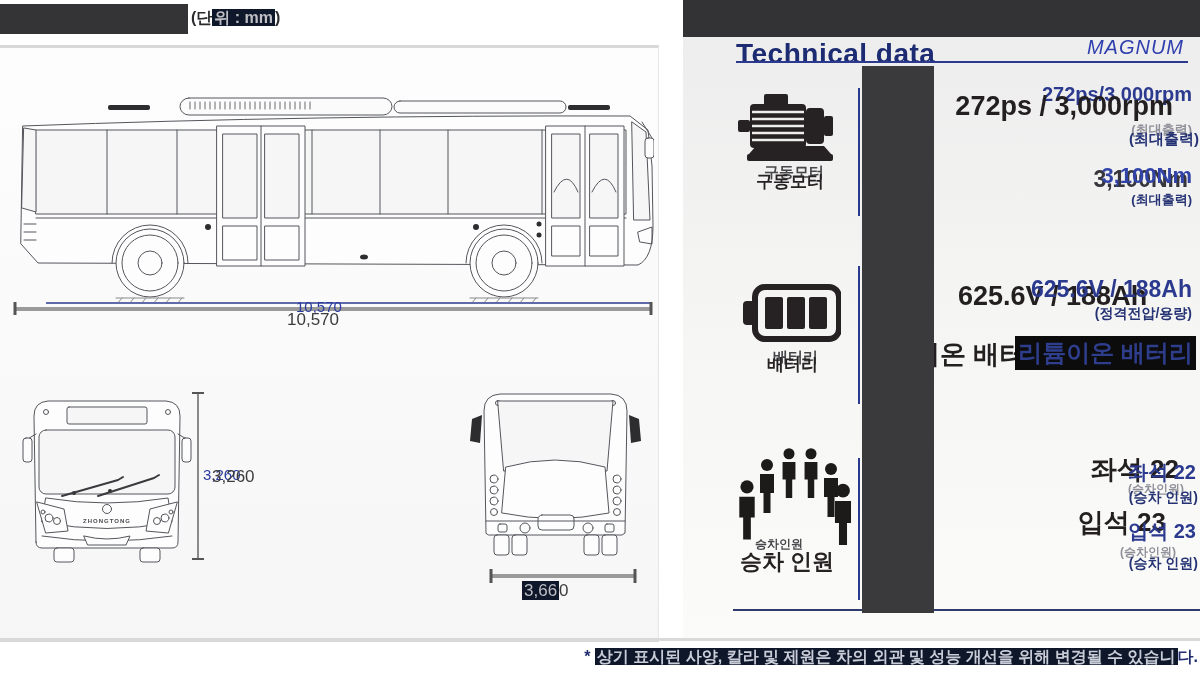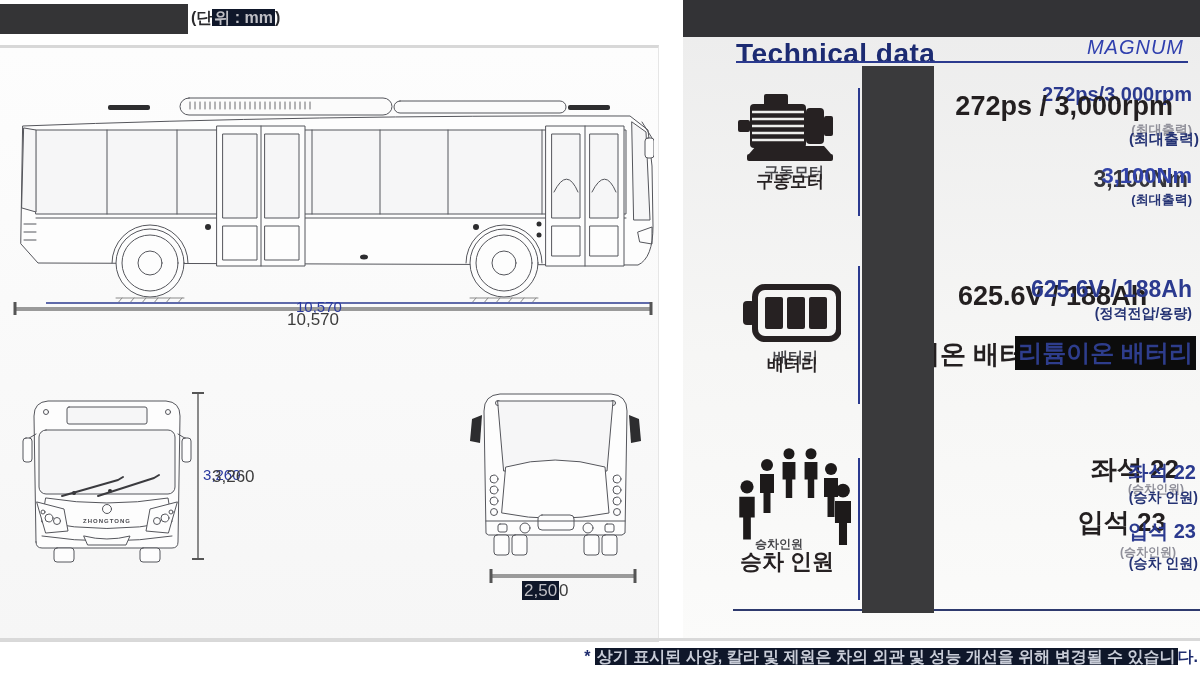--- a/index.html
+++ b/index.html
@@ -192,21 +192,21 @@
       <path class="darkbit" d="M14,32 L4,36 L2,58 L12,60 Z"></path>
       <path class="darkbit" d="M161,32 L171,36 L173,58 L163,60 Z"></path>
     </g>
   </svg>
 
   <svg class="abs" style="left:488px;top:568px;" width="150" height="16" viewBox="0 0 150 16">
     <line x1="3" y1="8" x2="147" y2="8" stroke="#9a9a9a" stroke-width="4"></line>
     <line x1="3" y1="1" x2="3" y2="15" stroke="#555" stroke-width="3"></line>
     <line x1="147" y1="1" x2="147" y2="15" stroke="#555" stroke-width="3"></line>
   </svg>
-  <div class="abs dim-m" style="left:522px;top:581px;font-size:17px;"><span class="hl">2,50</span><span>0</span></div>
+  <div class="abs dim-m" style="left:522px;top:581px;font-size:17px;"><span class="hl">3,66</span><span>0</span></div>
 
   <div class="right-panel">
     <div class="header-bar"></div>
     <div class="tech-title">Technical data</div>
     <div class="brand">MAGNUM</div>
     <div class="underline"></div>
     <div class="vbar"></div>
 
     <div class="vline" style="top:88px;height:128px;"></div>
     <div class="vline" style="top:266px;height:138px;"></div>

